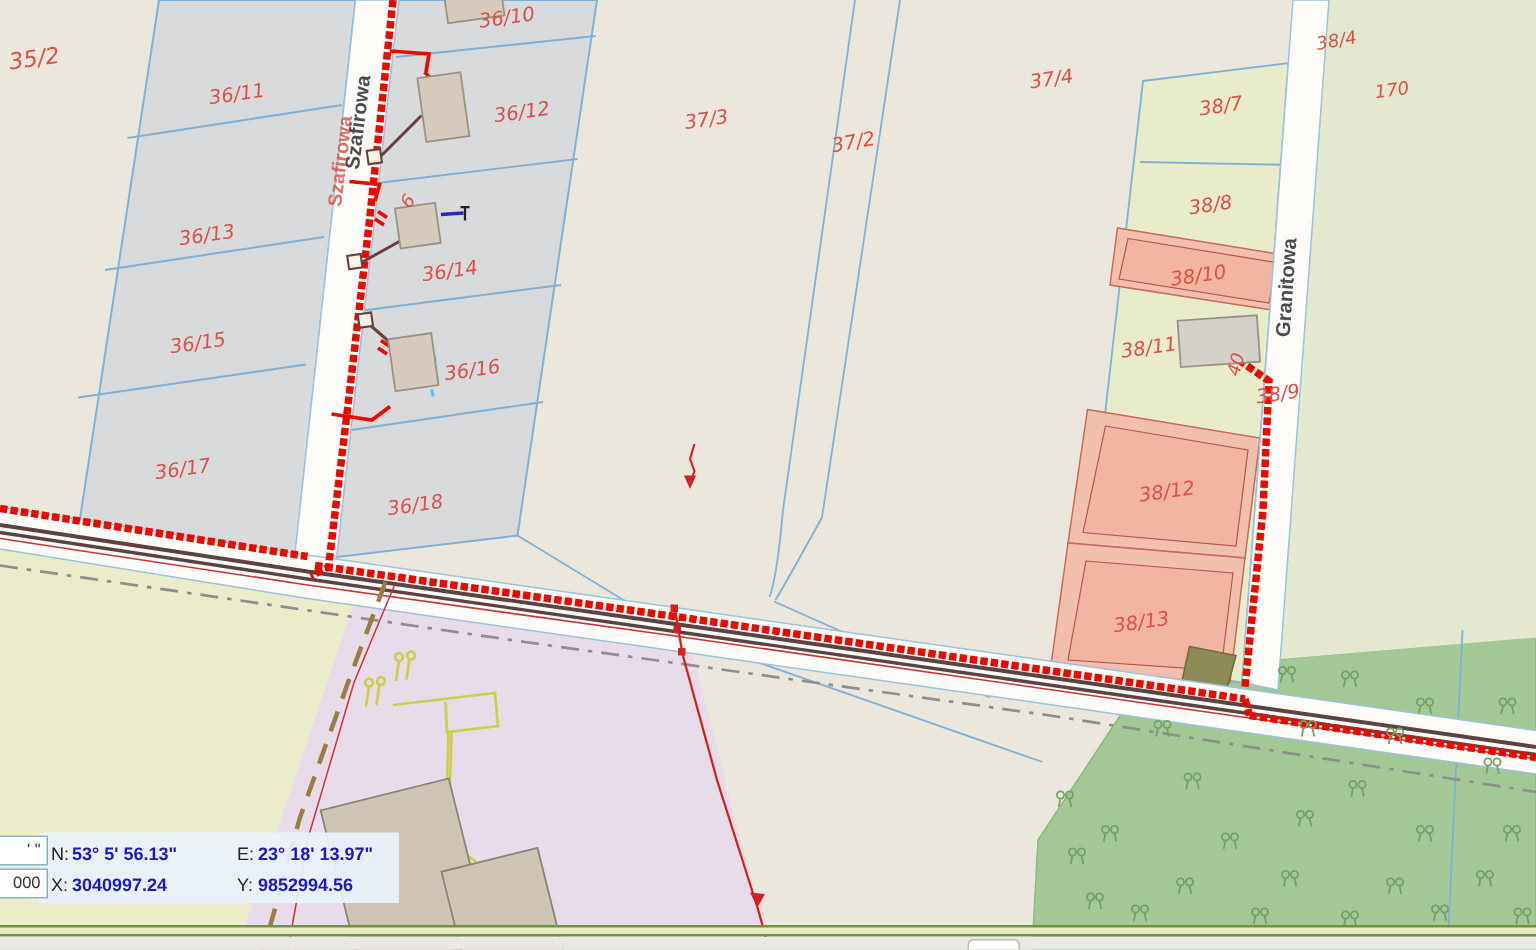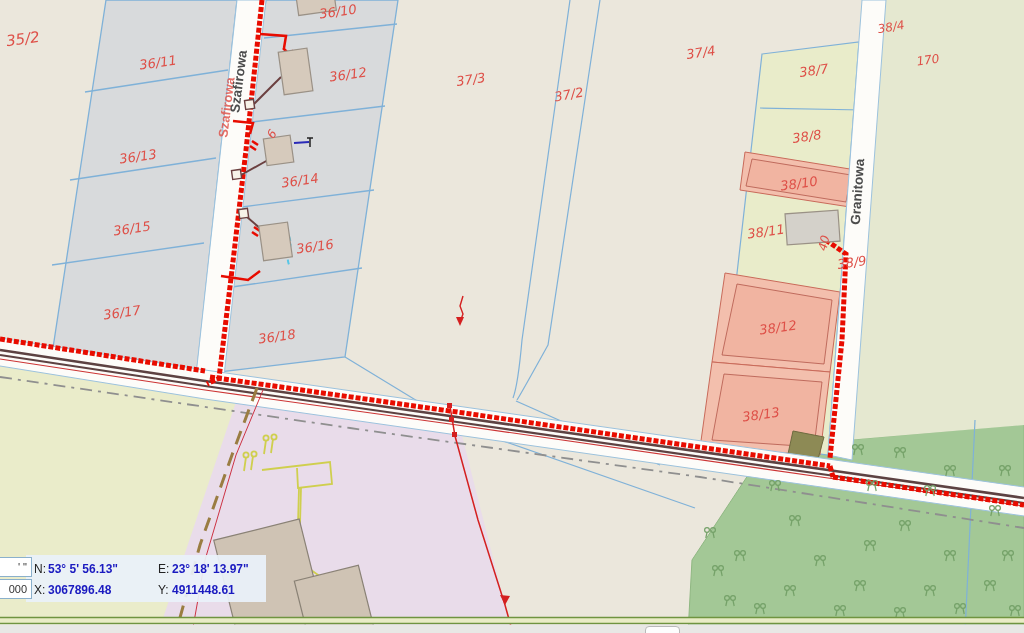--- a/index.html
+++ b/index.html
@@ -387,23 +387,23 @@
 
 <div class="statusbar">
   <div class="srow" style="top:3px;">
     <span class="lab p-n">N:</span>
     <span class="val p-nv">53° 5' 56.13"</span>
     <span class="lab p-e">E:</span>
     <span class="val p-ev">23° 18' 13.97"</span>
   </div>
   <div class="srow" style="top:24px;">
     <span class="lab p-n">X:</span>
-    <span class="val p-nv">3067896.48</span>
+    <span class="val p-nv">3040997.24</span>
     <span class="lab p-e">Y:</span>
-    <span class="val p-ev">4911448.61</span>
+    <span class="val p-ev">9852994.56</span>
   </div>
 </div>
 <div class="cutbox box1">' "</div>
 <div class="cutbox box2">000</div>
 
 <div class="bottombtn"></div>
 
 </div>
 
 </body></html>

